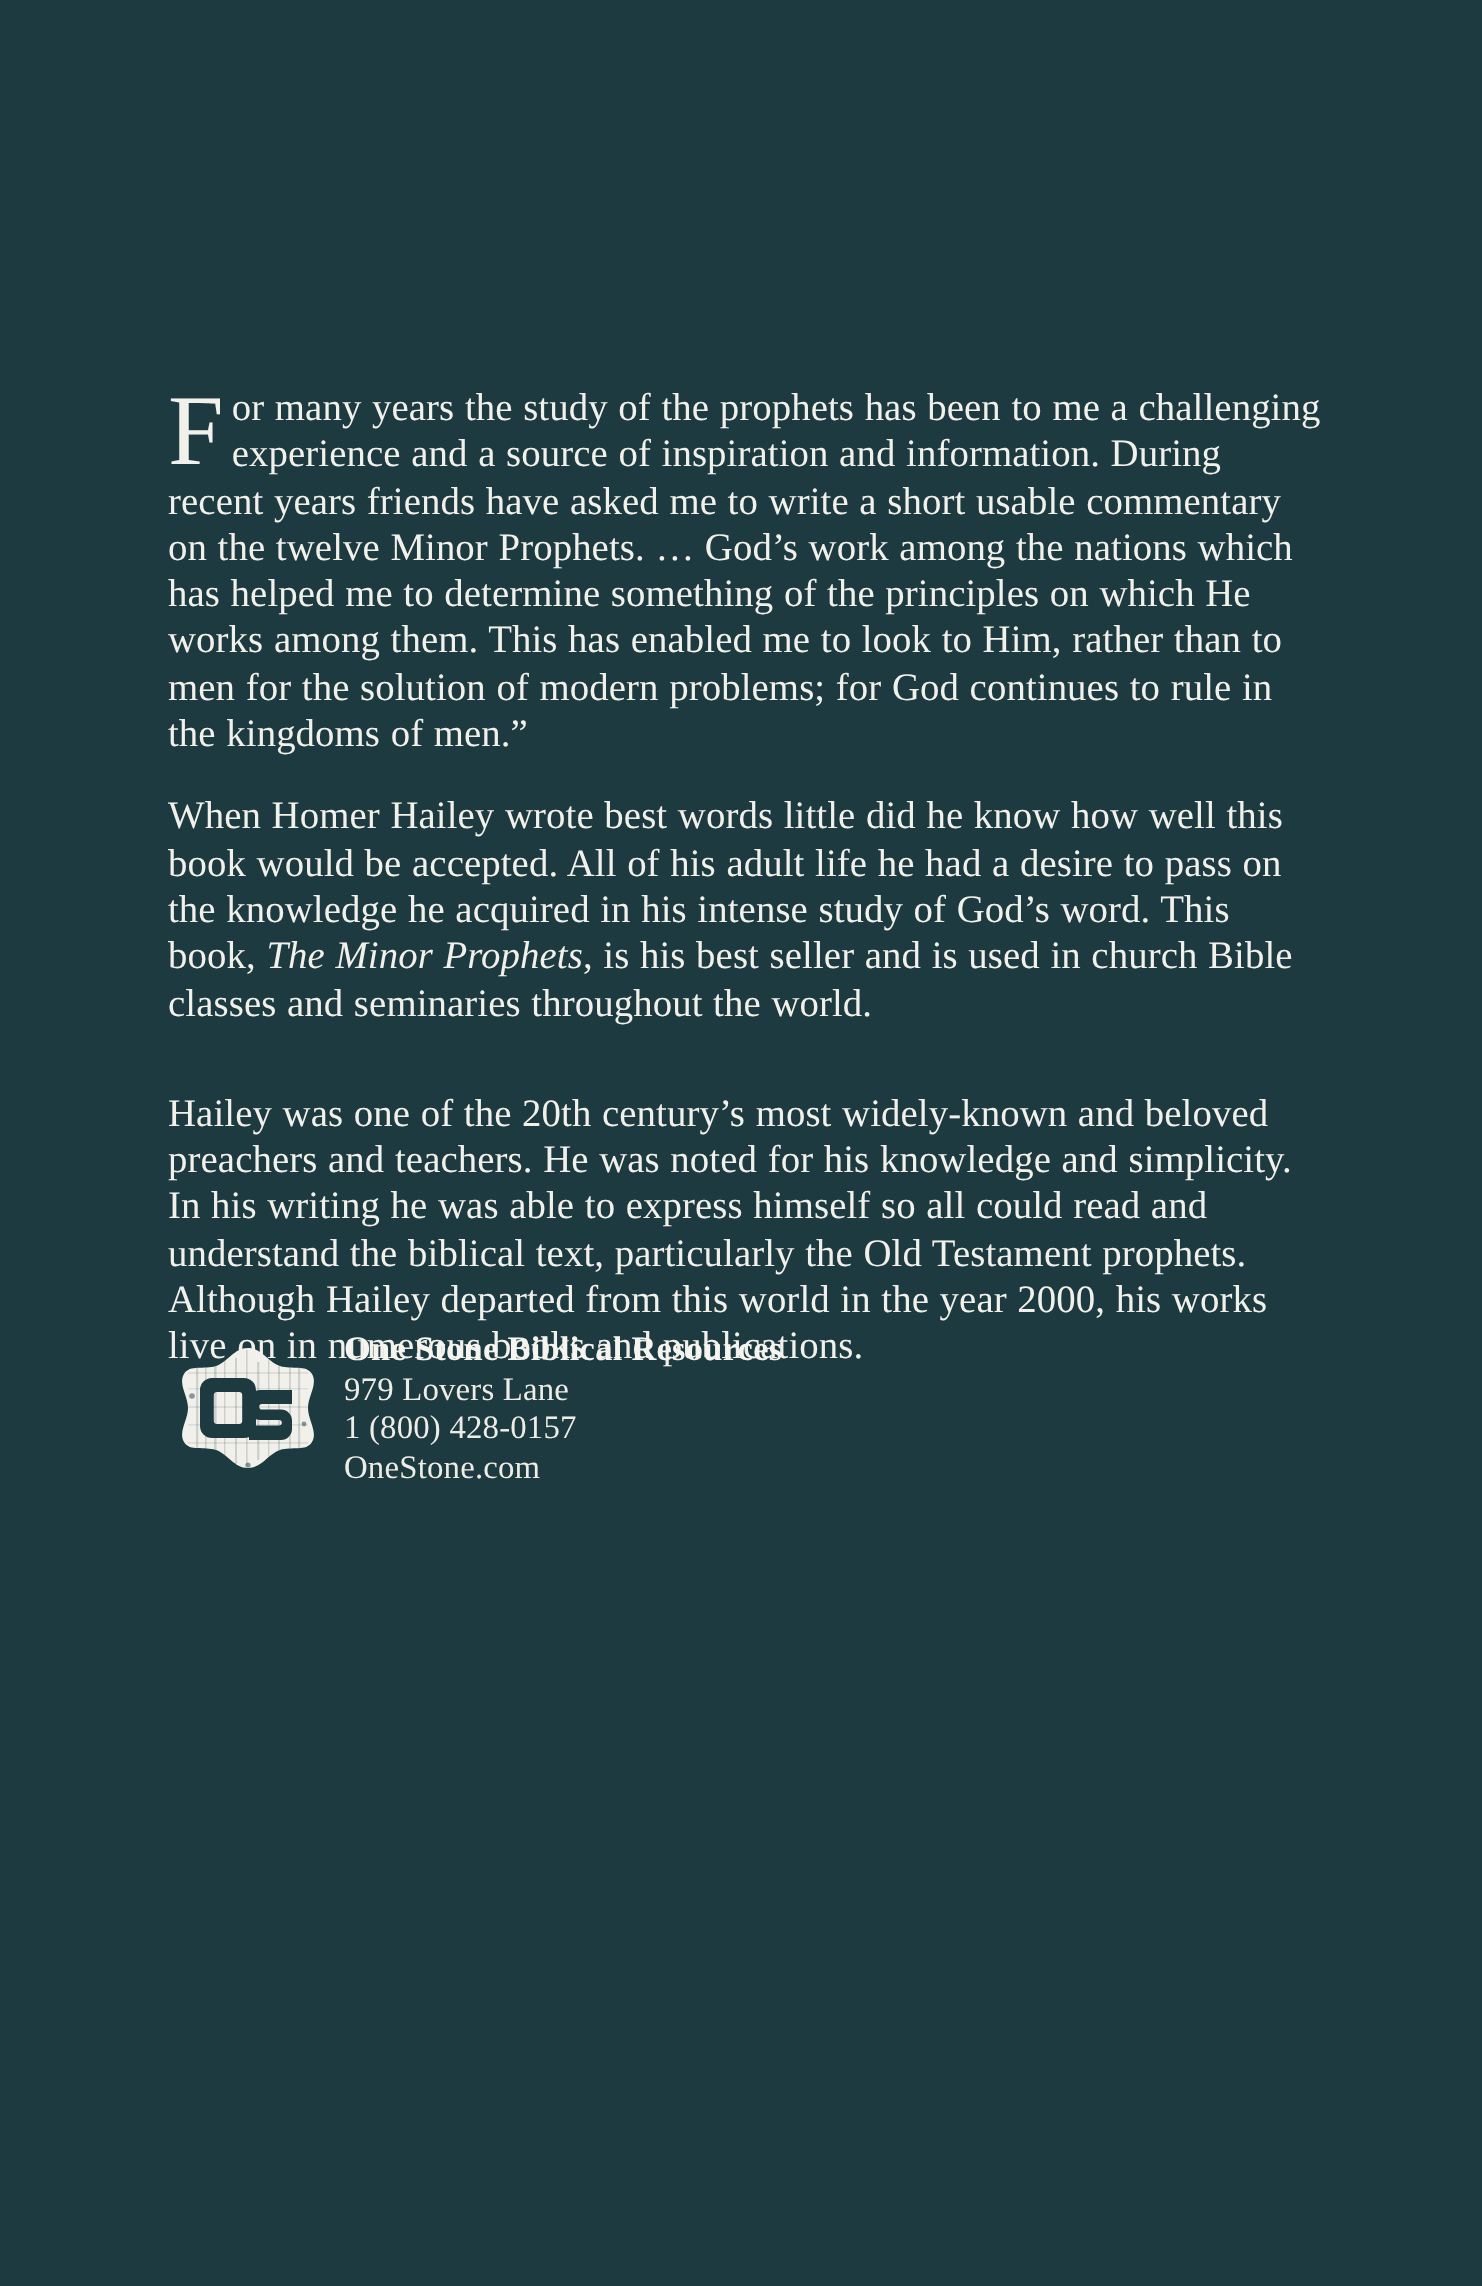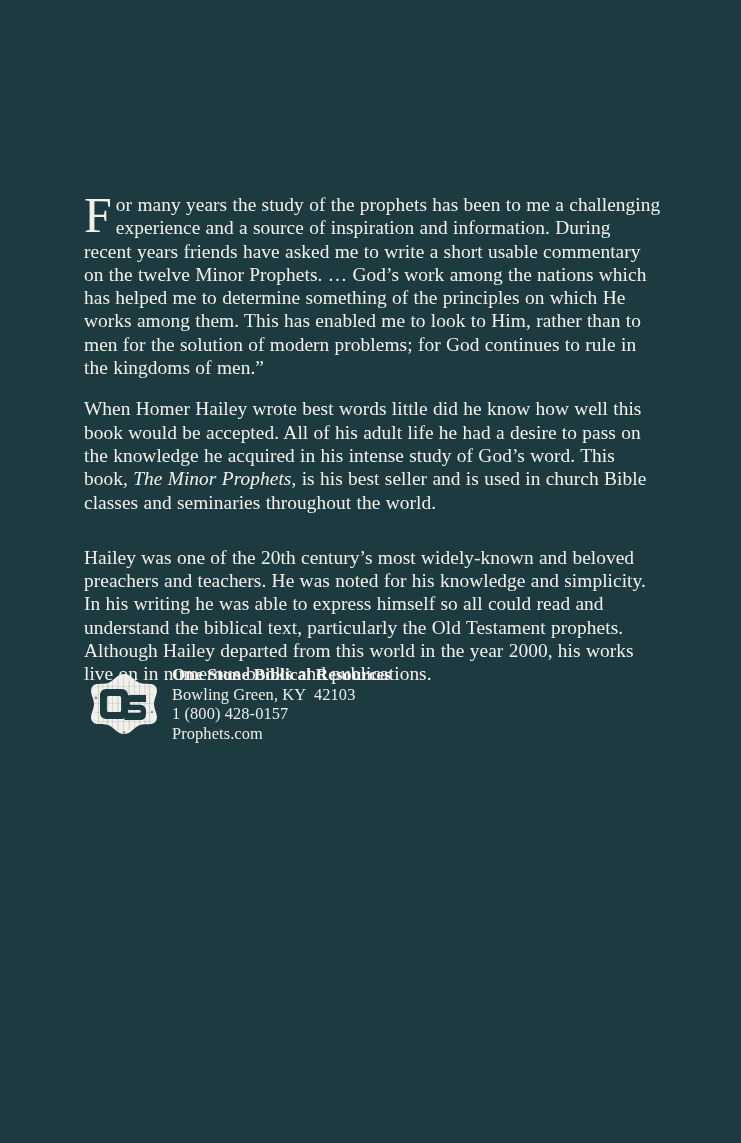--- a/index.html
+++ b/index.html
@@ -213,20 +213,20 @@
             <circle cx="68" cy="40" r="1.2"></circle>
             <circle cx="40" cy="60.5" r="1.3"></circle>
             <circle cx="30" cy="4.2" r="1.1"></circle>
           </g>
         </g>
       </svg>
     </div>
 
     <div class="pub-text">
       <div class="pub-name">One Stone Biblical Resources</div>
-      <div class="pub-line">Bowling Green, KY  42103</div>
+      <div class="pub-line">979 Lovers Lane</div>
       <div class="pub-line">1 (800) 428-0157</div>
-      <div class="pub-line">Prophets.com</div>
+      <div class="pub-line">OneStone.com</div>
     </div>
 
   </div>
 
 </div>
 
 </body></html>

